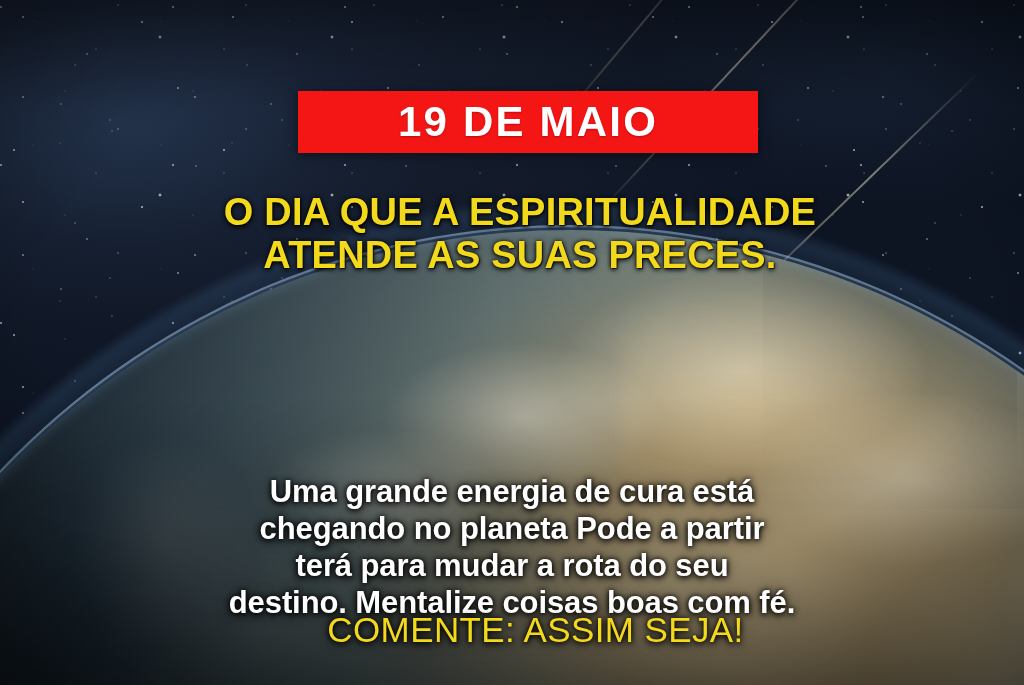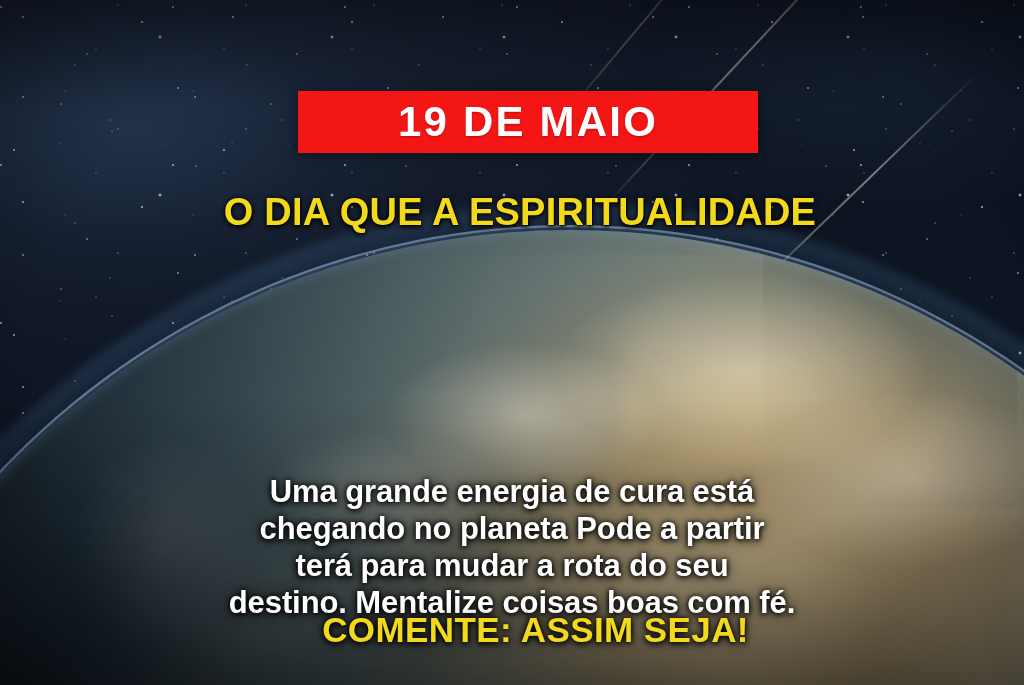--- a/index.html
+++ b/index.html
@@ -233,21 +233,21 @@
       0 0 14px rgba(0,0,0,0.55);
   }
   .body-line { display: block; white-space: nowrap; }
 
   .cta {
     position: absolute;
     left: 0; right: 0;
     top: 612px;
     color: #f3d91c;
     font-size: 35px;
-    font-weight: 700;
+    font-weight: 400;
     letter-spacing: 0.4px;
     line-height: 1;
     white-space: nowrap;
     text-shadow:
       0 0 5px rgba(0,0,0,0.92),
       0 2px 6px rgba(0,0,0,0.88),
       0 0 14px rgba(0,0,0,0.55);
     padding-left: 47px;
   }
 </style>
@@ -278,20 +278,21 @@
   <div class="layer vignette"></div>
 
   <div class="content">
 
     <div class="date-banner">
       <span class="date-banner-text">19 DE MAIO</span>
     </div>
 
     <h1 class="headline">
       <span class="headline-line">O DIA QUE A ESPIRITUALIDADE</span>
+      <span class="headline-line">ATENDE AS SUAS PRECES.</span>
     </h1>
 
     <p class="body-copy">
       <span class="body-line">Uma grande energia de cura está</span>
       <span class="body-line">chegando no planeta Pode a partir</span>
       <span class="body-line">terá para mudar a rota do seu</span>
       <span class="body-line">destino. Mentalize coisas boas com fé.</span>
     </p>
 
     <div class="cta">COMENTE: ASSIM SEJA!</div>

